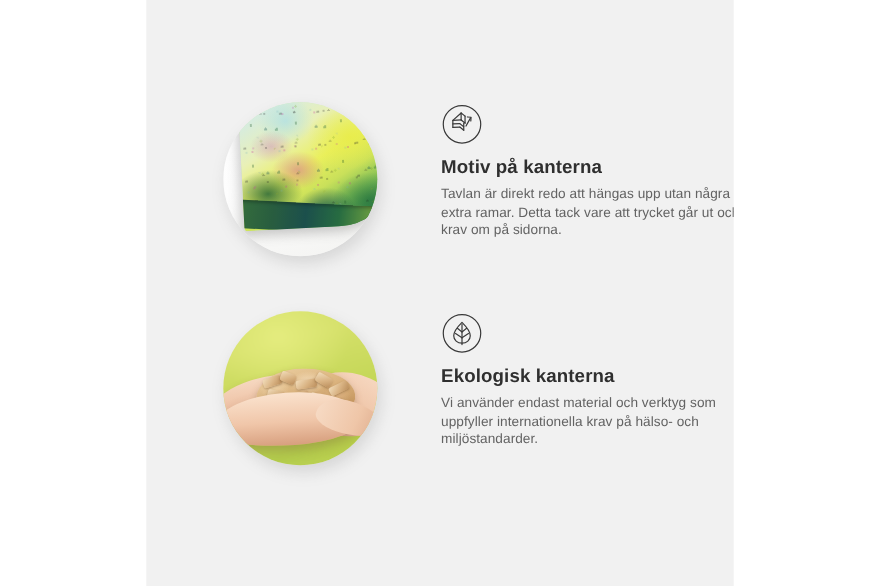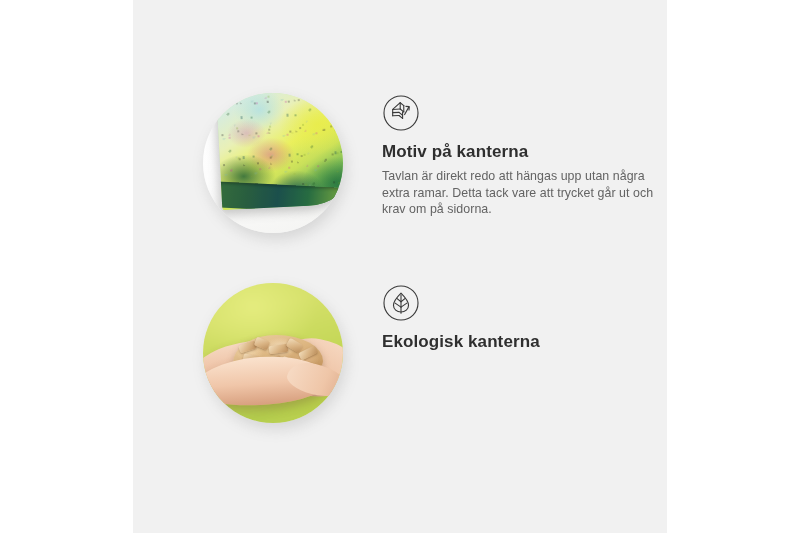--- a/index.html
+++ b/index.html
@@ -180,21 +180,21 @@
   }
   .chip {
     position: absolute;
     background: linear-gradient(140deg,#f2ddbb 0%,#d9b383 55%,#bb8e5c 100%);
     box-shadow: 0 1px 2px rgba(110,75,40,0.45);
   }
 
   
   .feature-text {
     position: absolute;
-    left: 249px;
+    left: 268px;
     top: 6px;
     width: 276px;
   }
   .feature-icon {
     width: 38px;
     height: 38px;
     display: block;
   }
   .feature-title {
     margin: 10px 0 0 0;
@@ -285,17 +285,18 @@
           <g fill="none" stroke="#3a3a3a" stroke-width="1.4" stroke-linecap="round" stroke-linejoin="round">
             <path d="M24 11.5 C30.5 18 33.5 22.5 33.5 26.8 C33.5 31.8 29.3 35.4 24 35.4 C18.7 35.4 14.5 31.8 14.5 26.8 C14.5 22.5 17.5 18 24 11.5 Z"></path>
             <path d="M24 13.8 L24 37"></path>
             <path d="M24 22.4 L18.7 18.2"></path>
             <path d="M24 22.4 L29.3 18.2"></path>
             <path d="M24 29.2 L16.6 24.2"></path>
             <path d="M24 29.2 L31.4 24.2"></path>
           </g>
         </svg>
         <h3 class="feature-title">Ekologisk kanterna</h3>
+        <p class="feature-body">Vi använder endast material och verktyg som uppfyller internationella krav på hälso- och miljöstandarder.</p>
       </div>
     </div>
 
   </div>
 </div>
 
 </body></html>

